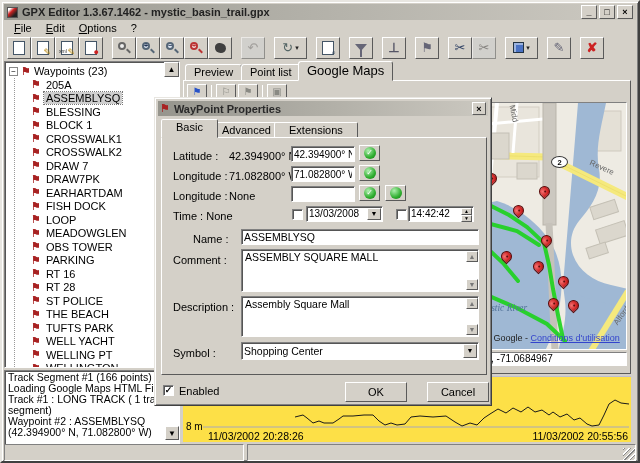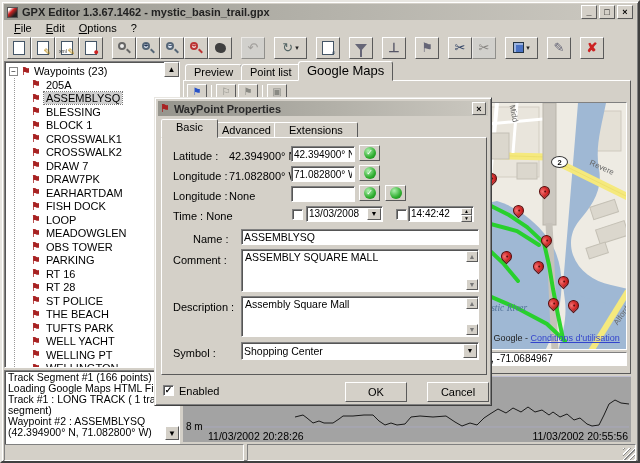--- a/index.html
+++ b/index.html
@@ -88,21 +88,21 @@
   .pin{position:absolute;width:11px;height:11px;border:1px solid #5a0d0d;border-radius:50% 50% 50% 0;
        transform:rotate(-45deg);background:radial-gradient(circle at 35% 35%,#f47171,#ce2222 62%,#8e1414);z-index:2;}
   .pin::after{content:"";position:absolute;left:3.5px;top:3.5px;width:2.5px;height:2.5px;
        border-radius:50%;background:#5e0e0e;}
   #copyright{position:absolute;left:299px;top:230px;font-size:9px;color:#222;white-space:nowrap;}
   #copyright a{color:#3344cc;text-decoration:underline;}
   #coordbox{left:486px;top:350px;width:139px;height:14px;background:#fff;
             border:1px solid;border-color:#808080 #fff #fff #808080;font-size:10px;
             padding:0 2px;line-height:12px;white-space:nowrap;overflow:hidden;}
   
-  #chart{left:181px;top:374px;width:448px;height:66px;background:#a3a3a3;border-top:1px solid #bdbdd0;}
+  #chart{left:181px;top:374px;width:448px;height:66px;background:#fde047;border-top:1px solid #bdbdd0;}
   #chart .ylab{position:absolute;left:3px;top:44px;font-size:10px;}
   #chart .ts-l{position:absolute;left:25px;top:53px;font-size:10.5px;}
   #chart .ts-r{position:absolute;right:3px;top:53px;font-size:10.5px;}
   
   .statuscell{top:442px;height:17px;background:#d4d0c8;border:1px solid;
               border-color:#808080 #fff #fff #808080;}
   #grip{right:3px;top:446px;width:12px;height:12px;
         background:repeating-linear-gradient(135deg,#fff 0 1px,#888 1px 2px,#d4d0c8 2px 4px);}
   
   #dialog{left:152px;top:95px;width:338px;height:309px;background:#d4d0c8;z-index:20;

